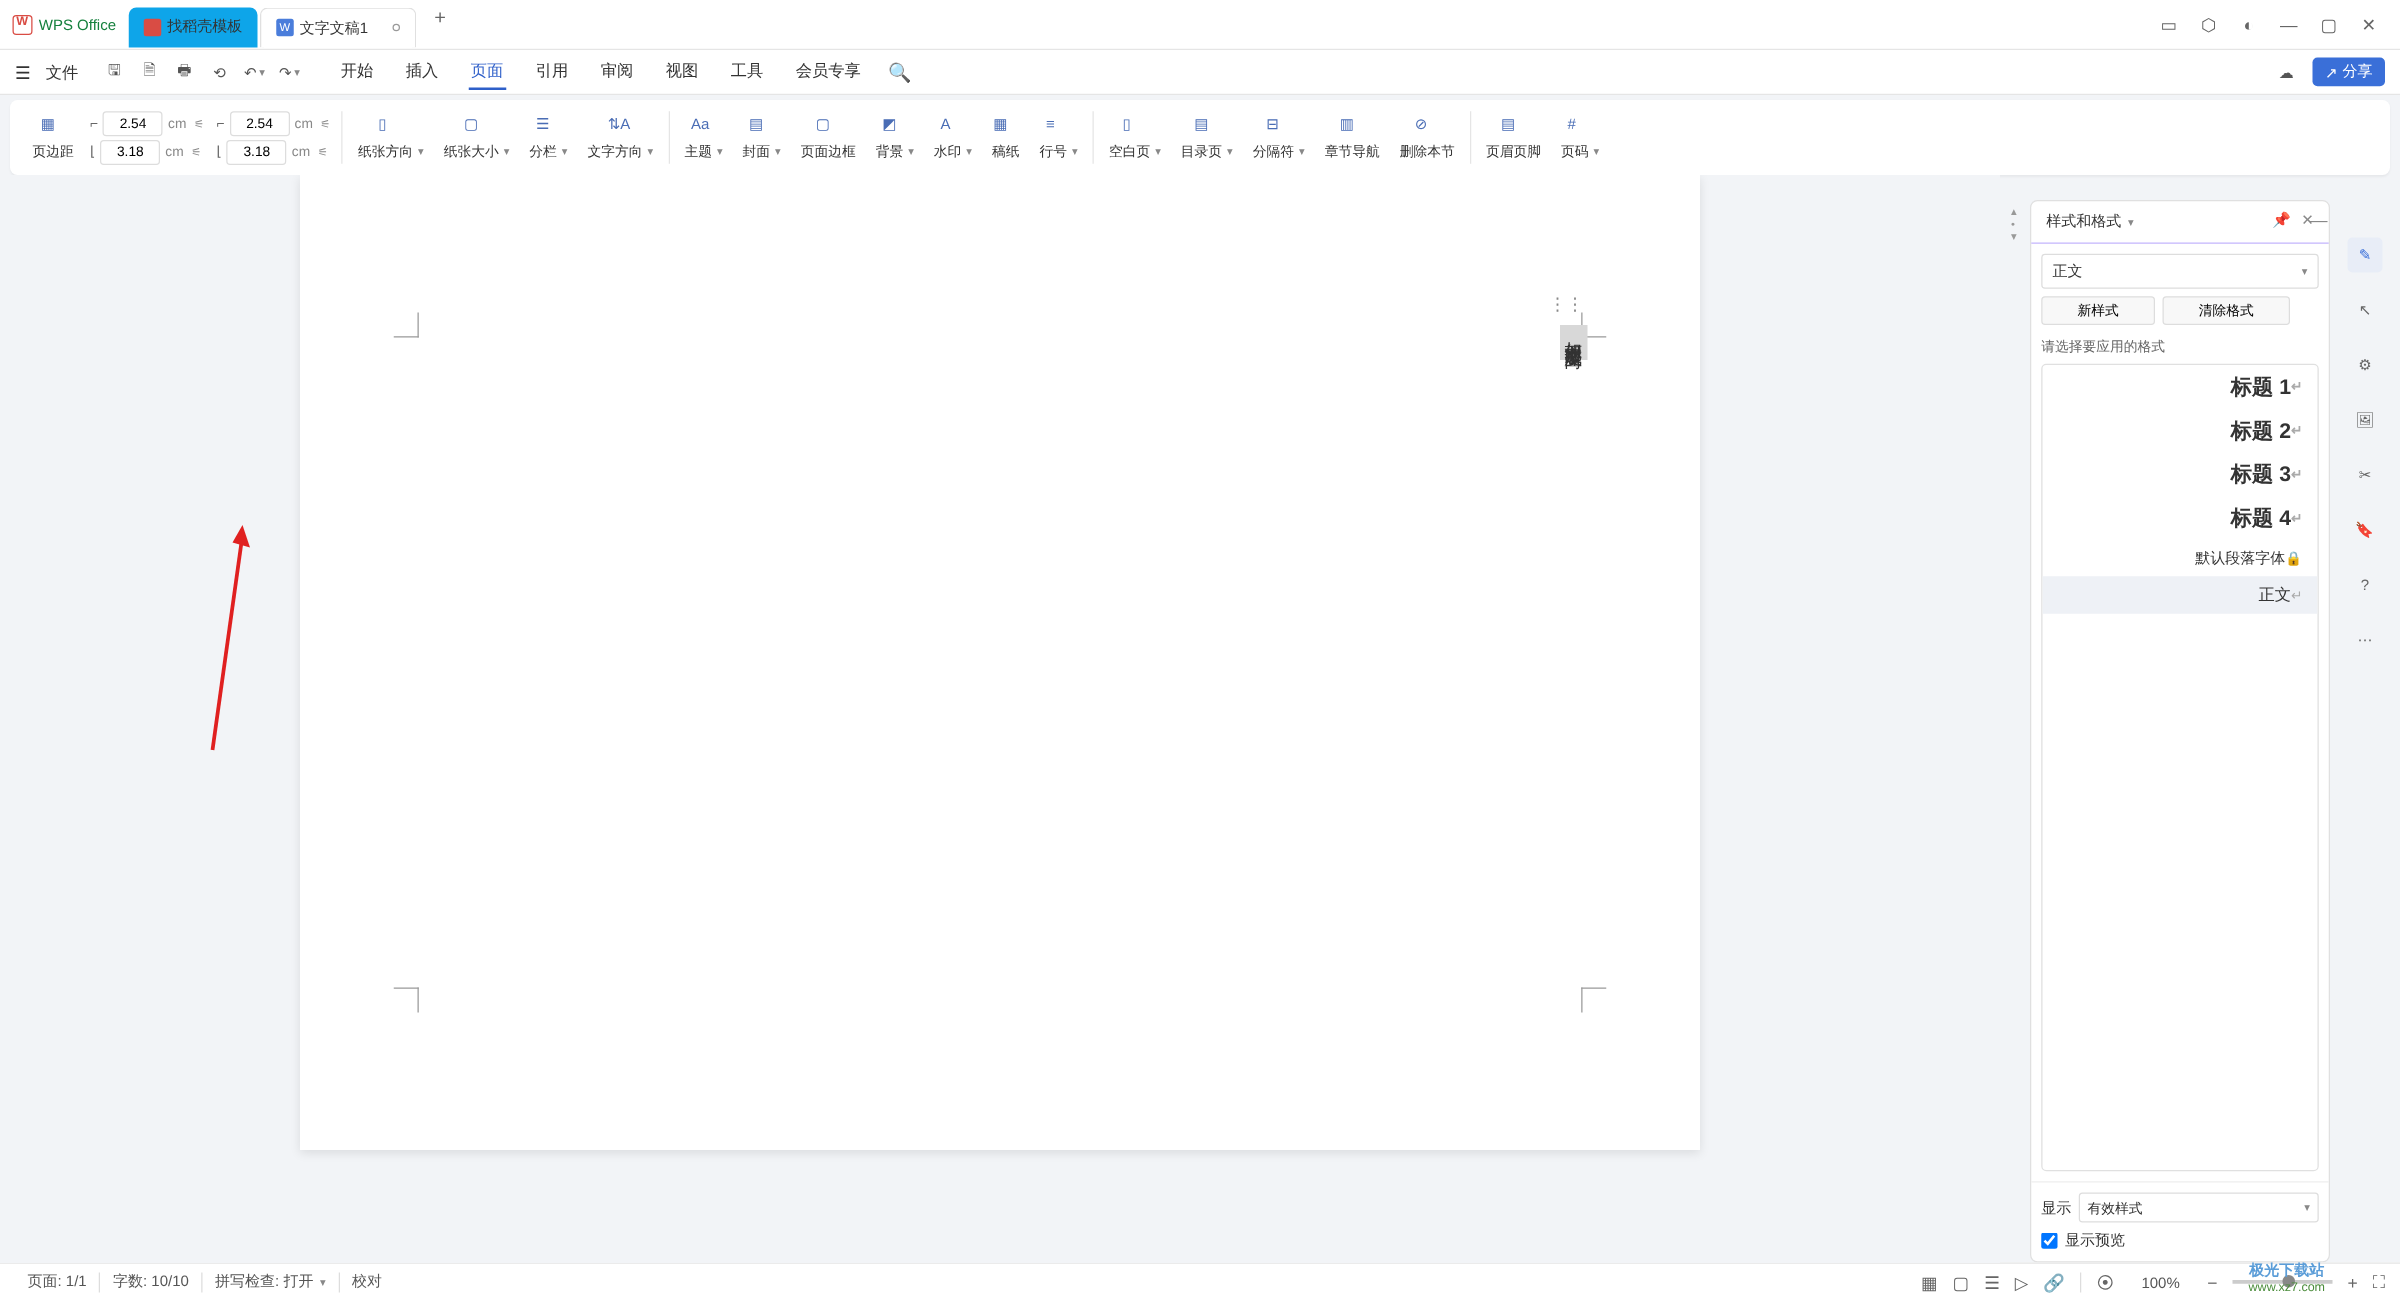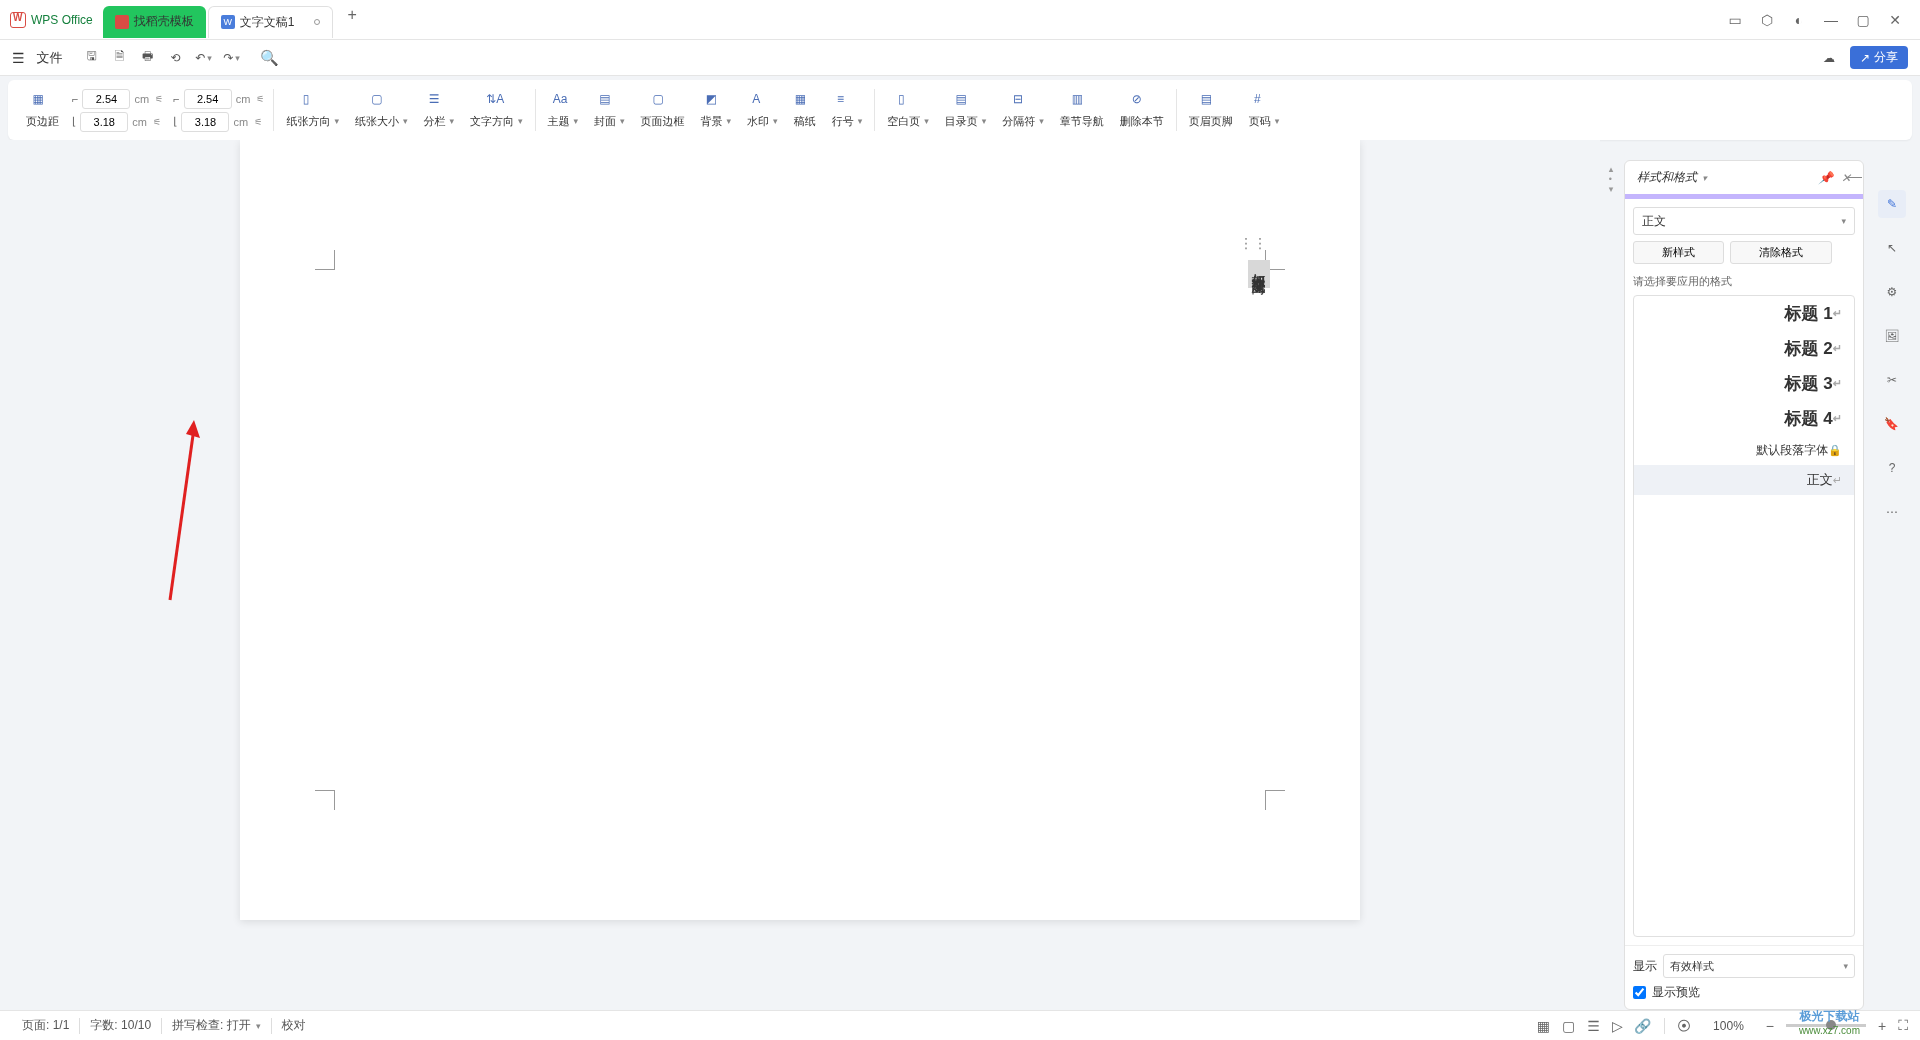--- a/index.html
+++ b/index.html
@@ -3,21 +3,21 @@
 <meta charset="utf-8">
 <style>
 *{margin:0;padding:0;box-sizing:border-box;font-family:"Microsoft YaHei",Arial,sans-serif;}
 body{background:#f2f4f7;font-size:12px;color:#333;overflow:hidden;width:1920px;height:1040px;}
 .titlebar{height:40px;background:#fff;display:flex;align-items:center;border-bottom:1px solid #e5e5e5;}
 .app-logo{display:flex;align-items:center;padding:0 10px;font-size:12px;color:#15803d;gap:5px;}
 .logo-icon{width:16px;height:16px;background:#fff;border:1.5px solid #d94c44;border-radius:3px;position:relative;}
 .logo-icon::before{content:"W";position:absolute;color:#d94c44;font-size:10px;font-weight:bold;top:-1px;left:2px;}
 .tabs{display:flex;height:32px;margin-top:4px;}
 .tab{display:flex;align-items:center;padding:0 12px;border-radius:6px 6px 0 0;margin-right:2px;font-size:12px;gap:5px;cursor:pointer;}
-.tab.t1{background:#22c55e;}
+.tab.t1{background:#0ea5e9;}
 .tab.t2{background:#fff;border:1px solid #e0e0e0;border-bottom:none;}
 .tab-icon{width:14px;height:14px;border-radius:2px;}
 .tab-icon.red{background:#d94c44;}
 .tab-icon.blue{background:#4a7ddb;color:#fff;font-size:9px;display:flex;align-items:center;justify-content:center;}
 .tab-dot{width:6px;height:6px;border:1px solid #999;border-radius:50%;margin-left:15px;}
 .tab-add{padding:0 12px;font-size:16px;color:#666;}
 .win-controls{margin-left:auto;display:flex;align-items:center;gap:18px;padding-right:18px;}
 .win-btn{width:14px;height:14px;color:#666;font-size:14px;display:flex;align-items:center;justify-content:center;}
 .menubar{height:36px;background:#fff;display:flex;align-items:center;padding:0 12px;border-bottom:1px solid #e5e5e5;}
 .menu-left{display:flex;align-items:center;gap:12px;}
@@ -45,21 +45,21 @@
 .page{width:1120px;height:780px;background:#fff;margin:0 auto;position:relative;box-shadow:0 2px 8px rgba(0,0,0,0.1);}
 .corner{position:absolute;width:20px;height:20px;}
 .corner.tl{top:110px;left:75px;border-right:1px solid #999;border-bottom:1px solid #999;}
 .corner.tr{top:110px;right:75px;border-left:1px solid #999;border-bottom:1px solid #999;}
 .corner.bl{bottom:110px;left:75px;border-right:1px solid #999;border-top:1px solid #999;}
 .corner.br{bottom:110px;right:75px;border-left:1px solid #999;border-top:1px solid #999;}
 .vtext{position:absolute;top:120px;right:90px;writing-mode:vertical-rl;font-size:14px;background:#d8d8d8;padding:2px;letter-spacing:1px;}
 .drag-handle{position:absolute;top:95px;right:93px;font-size:14px;color:#888;}
 .arrow{position:absolute;top:280px;right:78px;}
 .side-panel{position:absolute;top:160px;right:56px;width:240px;bottom:30px;background:#fff;border:1px solid #e0e0e0;border-radius:6px;display:flex;flex-direction:column;}
-.panel-header{display:flex;align-items:center;padding:8px 12px;border-bottom:5px solid #c4b5fd;font-style:italic;}
+.panel-header{display:flex;padding:8px 12px;border-bottom:1px solid #c4b5fd;}
 .panel-title{font-size:12px;color:#333;flex:1;}
 .panel-pin,.panel-close{color:#888;font-size:12px;margin-left:8px;cursor:pointer;}
 .panel-body{padding:8px;flex:1;display:flex;flex-direction:column;gap:6px;}
 .style-select{width:100%;height:28px;border:1px solid #ddd;border-radius:3px;padding:0 8px;font-size:12px;display:flex;align-items:center;justify-content:space-between;}
 .style-btns{display:flex;gap:6px;}
 .style-btn{border:1px solid #ddd;padding:3px 28px;border-radius:3px;font-size:11px;background:#f8f8f8;}
 .panel-label{font-size:11px;color:#666;margin-top:4px;}
 .style-list{border:1px solid #e0e0e0;border-radius:4px;flex:1;overflow:auto;}
 .style-item{display:flex;align-items:center;justify-content:flex-end;padding:6px 12px;font-size:14px;cursor:pointer;}
 .style-item.h{font-weight:bold;font-size:17px;}
@@ -120,20 +120,30 @@
     <span class="menu-file">文件</span>
     <div class="menu-icons">
       <span class="mi">🖫</span>
       <span class="mi">🗎</span>
       <span class="mi">🖶</span>
       <span class="mi">⟲</span>
       <span class="mi">↶<span class="dd">▾</span></span>
       <span class="mi">↷<span class="dd">▾</span></span>
     </div>
   </div>
+  <div class="menu-tabs">
+    <span class="menu-tab">开始</span>
+    <span class="menu-tab">插入</span>
+    <span class="menu-tab active">页面</span>
+    <span class="menu-tab">引用</span>
+    <span class="menu-tab">审阅</span>
+    <span class="menu-tab">视图</span>
+    <span class="menu-tab">工具</span>
+    <span class="menu-tab">会员专享</span>
+  </div>
   <span class="menu-search">🔍</span>
   <div class="menu-right">
     <span class="mi">☁</span>
     <span class="share-btn">↗ <span>分享</span></span>
   </div>
 </div>
 
 <div class="ribbon">
   <div class="rib-group">
     <span class="rib-icon">▦</span>

